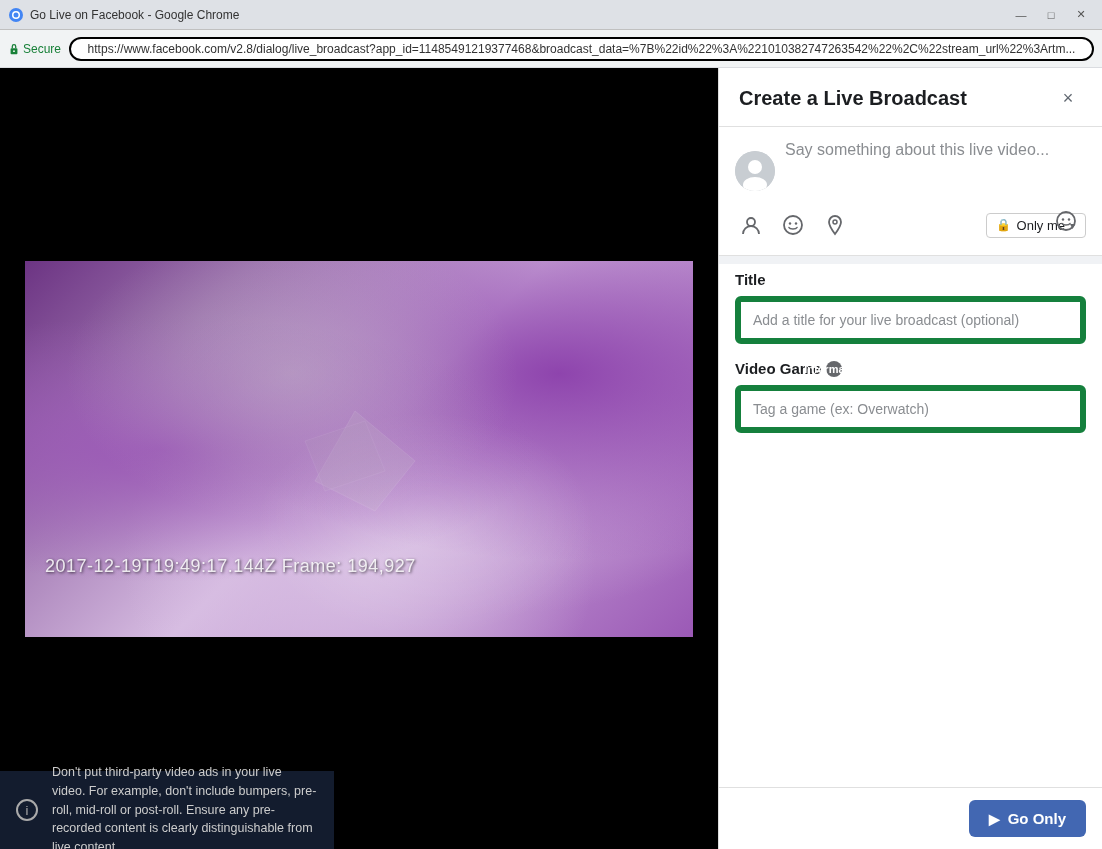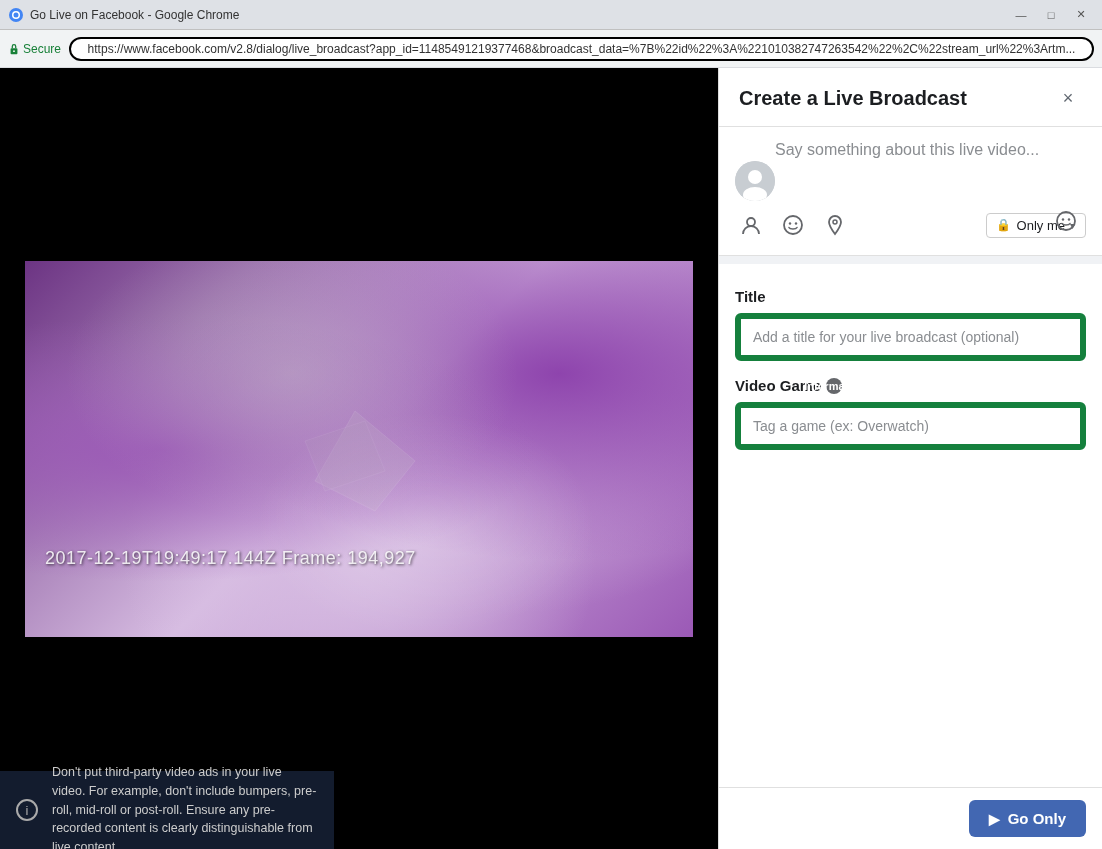--- a/index.html
+++ b/index.html
@@ -124,21 +124,21 @@
     .video-overlay-shapes {
       position: absolute;
       top: 0; left: 0; right: 0; bottom: 0;
       background:
         radial-gradient(ellipse at 40% 30%, rgba(200,200,200,0.4) 0%, transparent 40%),
         radial-gradient(ellipse at 60% 70%, rgba(255,255,255,0.2) 0%, transparent 30%);
     }
 
     .video-timestamp {
       position: absolute;
-      bottom: 68px;
+      bottom: 60px;
       left: 20px;
       color: rgba(255,255,255,0.85);
       font-size: 18px;
       font-weight: 500;
       text-shadow: 1px 1px 3px rgba(0,0,0,0.7);
       letter-spacing: 0.5px;
     }
 
     
     .notice-bar {
@@ -210,21 +210,22 @@
 
     
     .fb-composer {
       background: #fff;
       padding: 14px 16px 10px;
       border-bottom: 1px solid #e0e0e0;
     }
 
     .fb-composer-row {
       display: flex;
-      align-items: flex-end;
+      align-items: center;
+      gap: 10px;
     }
 
     .fb-avatar {
       width: 40px;
       height: 40px;
       border-radius: 50%;
       background: #c8cdd2;
       flex-shrink: 0;
       display: flex;
       align-items: center;
@@ -294,21 +295,21 @@
       cursor: pointer;
       background: #fff;
       font-weight: 500;
     }
     .lock-icon { font-size: 12px; }
     .chevron-icon { font-size: 10px; color: #65676b; }
 
     
     .fb-form-section {
       background: #fff;
-      padding: 24px 16px 12px;
+      padding: 7px 16px 12px;
       margin-top: 8px;
       flex: 1;
     }
 
     .fb-field-label {
       font-size: 15px;
       font-weight: 600;
       color: #1c1e21;
       margin-bottom: 8px;
       display: flex;

